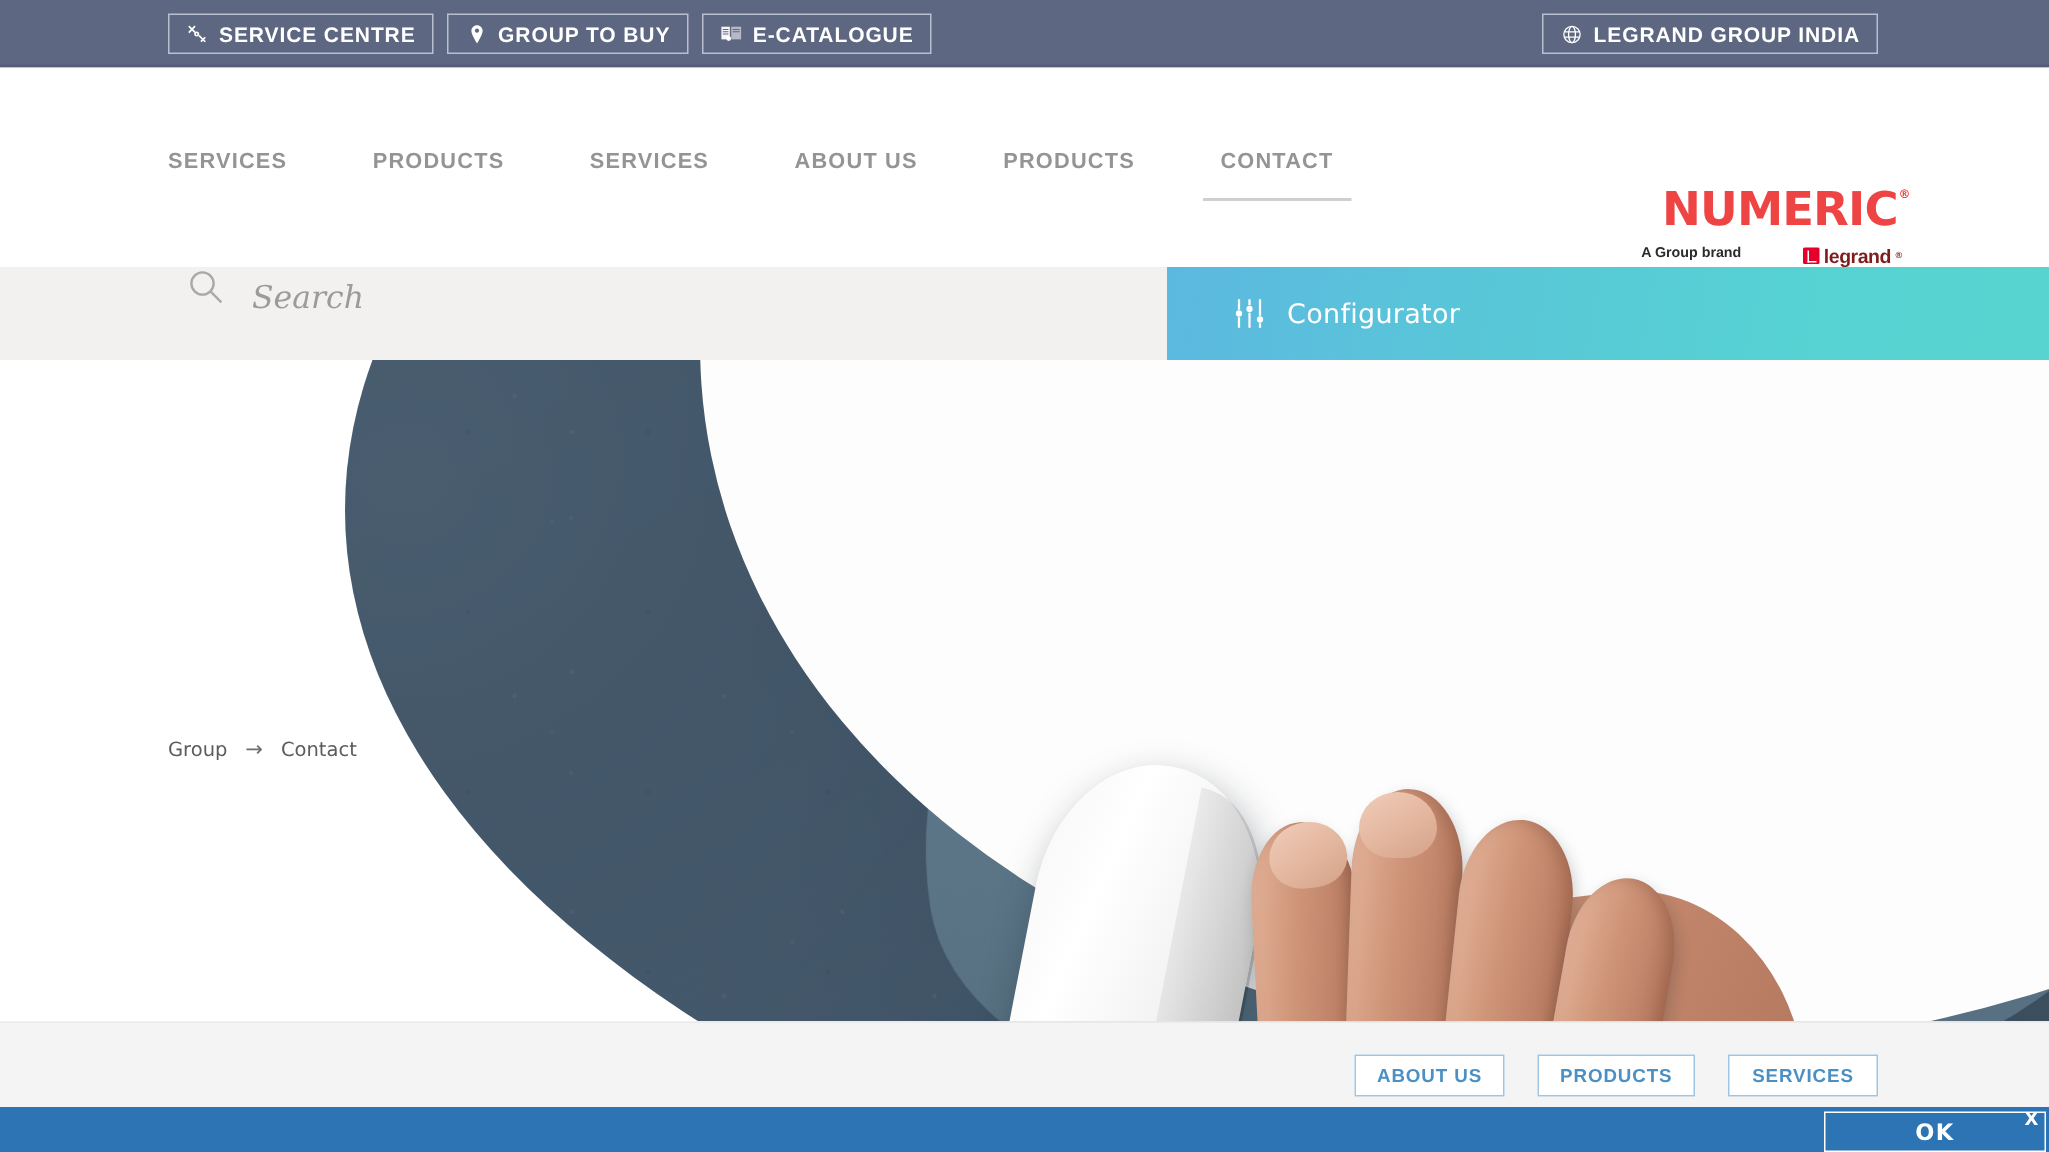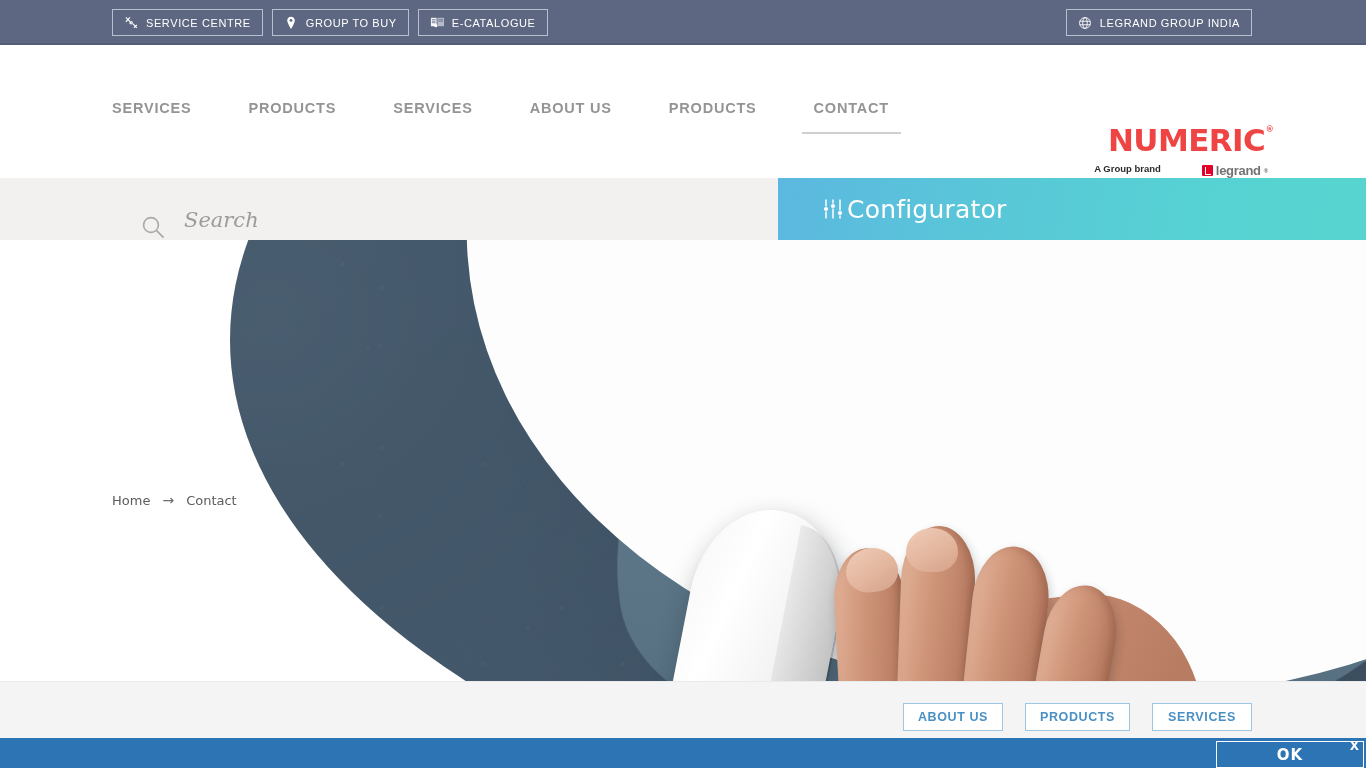--- a/index.html
+++ b/index.html
@@ -17,21 +17,21 @@
     background: #5e6782;
     border-bottom: 2px solid #545d77;
   }
   .util-left { position: absolute; left: 112px; top: 9px; display: flex; gap: 9px; }
   .util-btn {
     height: 27px;
     border: 1px solid #b9bfce;
     display: flex; align-items: center; gap: 7px;
     padding: 0 11px;
     color: #ffffff;
-    font-size: 11px; font-weight: normal; letter-spacing: .6px;
+    font-size: 14px; font-weight: bold; letter-spacing: .6px;
     white-space: nowrap;
     cursor: pointer;
   }
   .util-right { position: absolute; right: 114px; top: 9px; }
   .util-ico { display: inline-flex; width: 15px; height: 15px; align-items: center; justify-content: center; }
   .util-ico svg { display: block; }
 
   
   .navbar {
     position: absolute; left: 0; top: 45px; width: 1366px; height: 133px;
@@ -66,57 +66,57 @@
   .logo-word sup { font-size: 8px; position: absolute; top: 1px; right: -8px; }
   .logo-sub {
     margin-top: 7px;
     display: flex; align-items: flex-start; justify-content: center; gap: 7px;
     font-size: 9.5px; font-weight: bold; color: #2b2b2b;
     white-space: nowrap;
   }
   .logo-sub .divider { width: 1px; height: 12px; background: #bdbdbd; }
   .legrand {
     display: inline-flex; align-items: center; gap: 3px;
-    color: #737373; font-size: 13px; font-weight: bold; letter-spacing: -.3px; margin-left: 27px;
+    color: #7f1d1d; font-size: 13px; font-weight: bold; letter-spacing: -.3px; margin-left: 27px;
   }
   .legrand .mark {
     width: 11px; height: 11px; background: #e4002b; position: relative; border-radius: 1px;
   }
   .legrand .mark::after {
     content: ""; position: absolute; left: 3px; top: 2px; width: 5px; height: 7px;
     border: 1.5px solid #ffffff; border-right: none; border-top: none;
   }
   .legrand sup { font-size: 6px; vertical-align: super; }
 
   
   .strip { position: absolute; left: 0; top: 178px; width: 1366px; height: 62px; }
   .search-zone {
     position: absolute; left: 0; top: 0; width: 778px; height: 62px;
     background: #f2f1ef;
-    display: flex; align-items: flex-end; padding-left: 16px;
+    display: flex; align-items: flex-start;
   }
   .search-icon { margin-left: 124px; width: 26px; height: 26px; color: #a9a9a9; cursor: pointer; }
   .search-input {
     margin-left: 18px; flex: 1; height: 40px;
     border: none; background: transparent; outline: none;
     font-family: "DejaVu Serif", serif;
     font-size: 21px; color: #6f6f6f;
   }
   .search-input::placeholder { color: #9b9b9b; font-style: italic; }
   .config-zone {
     position: absolute; left: 778px; top: 0; width: 588px; height: 62px;
     background: linear-gradient(100deg, #5cb8e0 0%, #59c6d8 34%, #56d2d3 72%, #58d4d0 100%);
     display: flex; align-items: center;
     cursor: pointer;
   }
   .config-icon { margin-left: 43px; width: 24px; height: 24px; color: #ffffff; }
   .config-label {
-    margin-left: 2px; color: #ffffff;
+    margin-left: 13px; color: #ffffff;
     font-family: "DejaVu Sans", sans-serif;
-    font-size: 25px; letter-spacing: .2px;
+    font-size: 18px; letter-spacing: .2px;
   }
 
   
   .hero { position: absolute; left: 0; top: 240px; width: 1366px; height: 441px; background: #ffffff; overflow: hidden; }
 
   .hero-photo {
     position: absolute; left: 0; top: 0; width: 1366px; height: 441px;
     overflow: hidden;
     clip-path: ellipse(1140px 560px at 1370px 100px);
   }
@@ -370,21 +370,21 @@
       <div class="finger f2"></div>
       <div class="finger f3"></div>
       <div class="finger f4"></div>
       <div class="nail n1"></div>
       <div class="nail n2"></div>
 
     </div>
   </div>
 
   <div class="breadcrumb">
-    <span class="crumb">Home</span>
+    <span class="crumb">Group</span>
     <span class="arrow">→</span>
     <span class="crumb">Contact</span>
   </div>
 
 </div>
 
 <div class="footer-strip">
   <div class="quick-links">
     <div class="quick-btn">ABOUT US</div>
     <div class="quick-btn">PRODUCTS</div>

